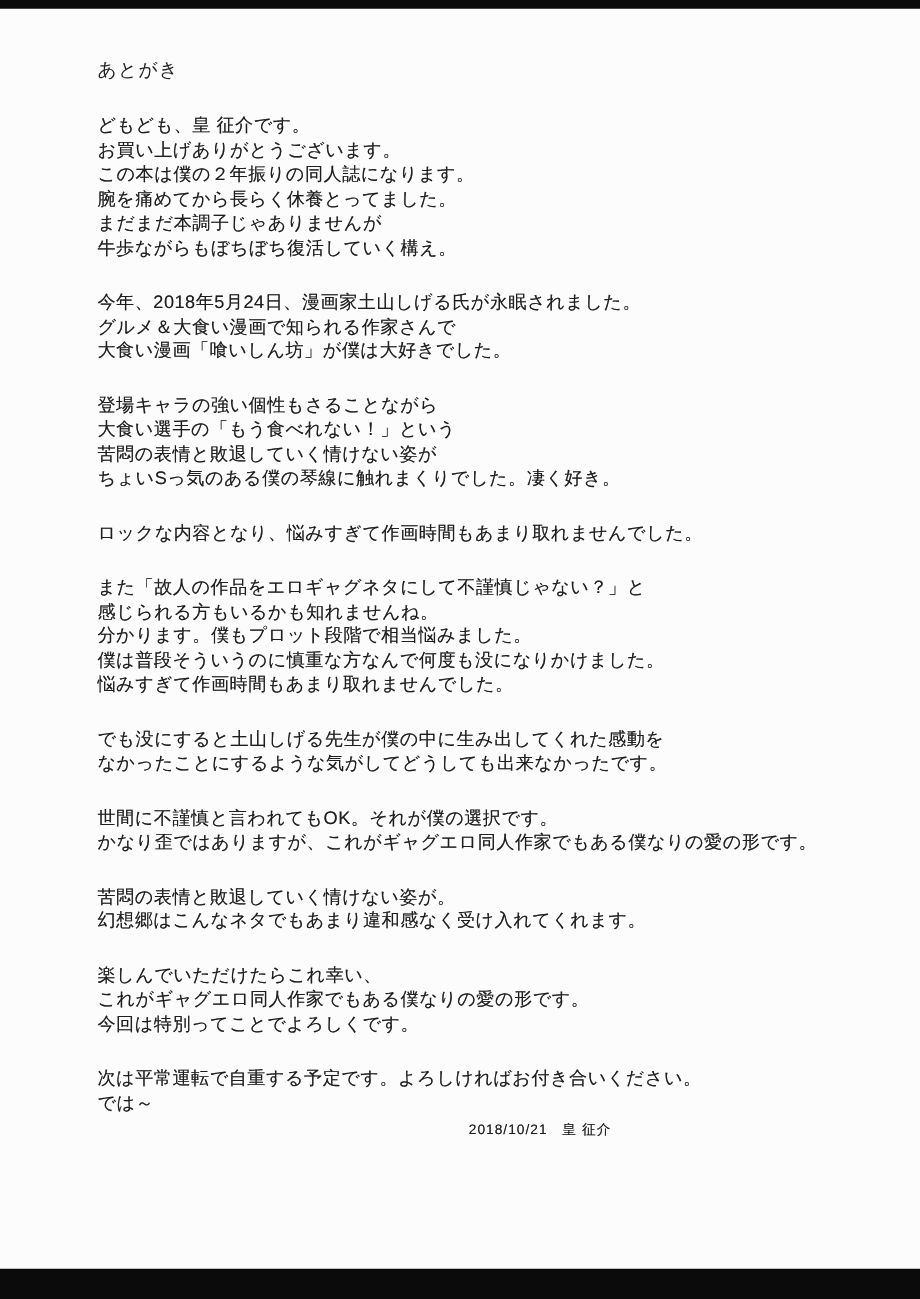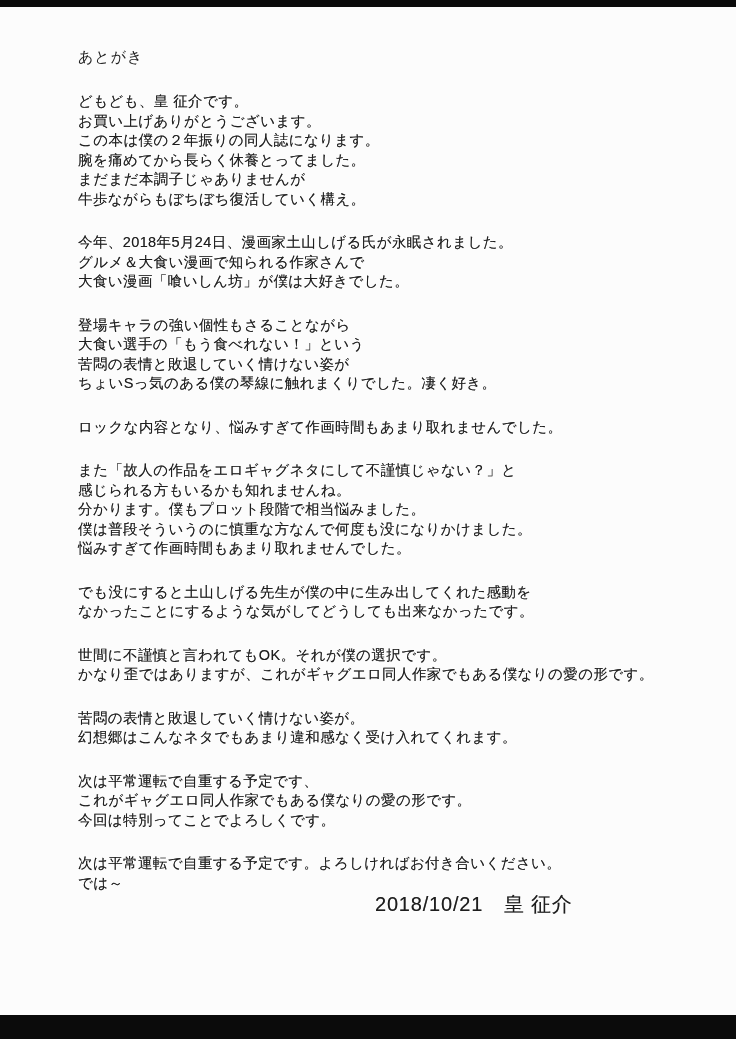--- a/index.html
+++ b/index.html
@@ -46,21 +46,21 @@
     margin-bottom: 2px;
   }
   .line {
     font-size: 14.5px;
     line-height: 19.5px;
     letter-spacing: 0.4px;
     white-space: nowrap;
     text-shadow: 0 0 0.4px rgba(20,20,20,0.55);
   }
   .signature {
-    font-size: 20px;
+    font-size: 11px;
     line-height: 19.5px;
     padding-left: 297px;
     letter-spacing: 0.8px;
     white-space: nowrap;
     text-shadow: 0 0 0.4px rgba(20,20,20,0.55);
   }
 </style>
 </head>
 <body>
 
@@ -105,21 +105,21 @@
         </div>
         <div class="para">
           <div class="line">世間に不謹慎と言われてもOK。それが僕の選択です。</div>
           <div class="line">かなり歪ではありますが、これがギャグエロ同人作家でもある僕なりの愛の形です。</div>
         </div>
         <div class="para">
           <div class="line">苦悶の表情と敗退していく情けない姿が。</div>
           <div class="line">幻想郷はこんなネタでもあまり違和感なく受け入れてくれます。</div>
         </div>
         <div class="para">
-          <div class="line">次は平常運転で自重する予定です、</div>
+          <div class="line">楽しんでいただけたらこれ幸い、</div>
           <div class="line">これがギャグエロ同人作家でもある僕なりの愛の形です。</div>
           <div class="line">今回は特別ってことでよろしくです。</div>
         </div>
         <div class="para">
           <div class="line">次は平常運転で自重する予定です。よろしければお付き合いください。</div>
           <div class="line">では～</div>
         </div>
       </div>
     <div class="signature">2018/10/21　皇 征介</div>
   </div>

